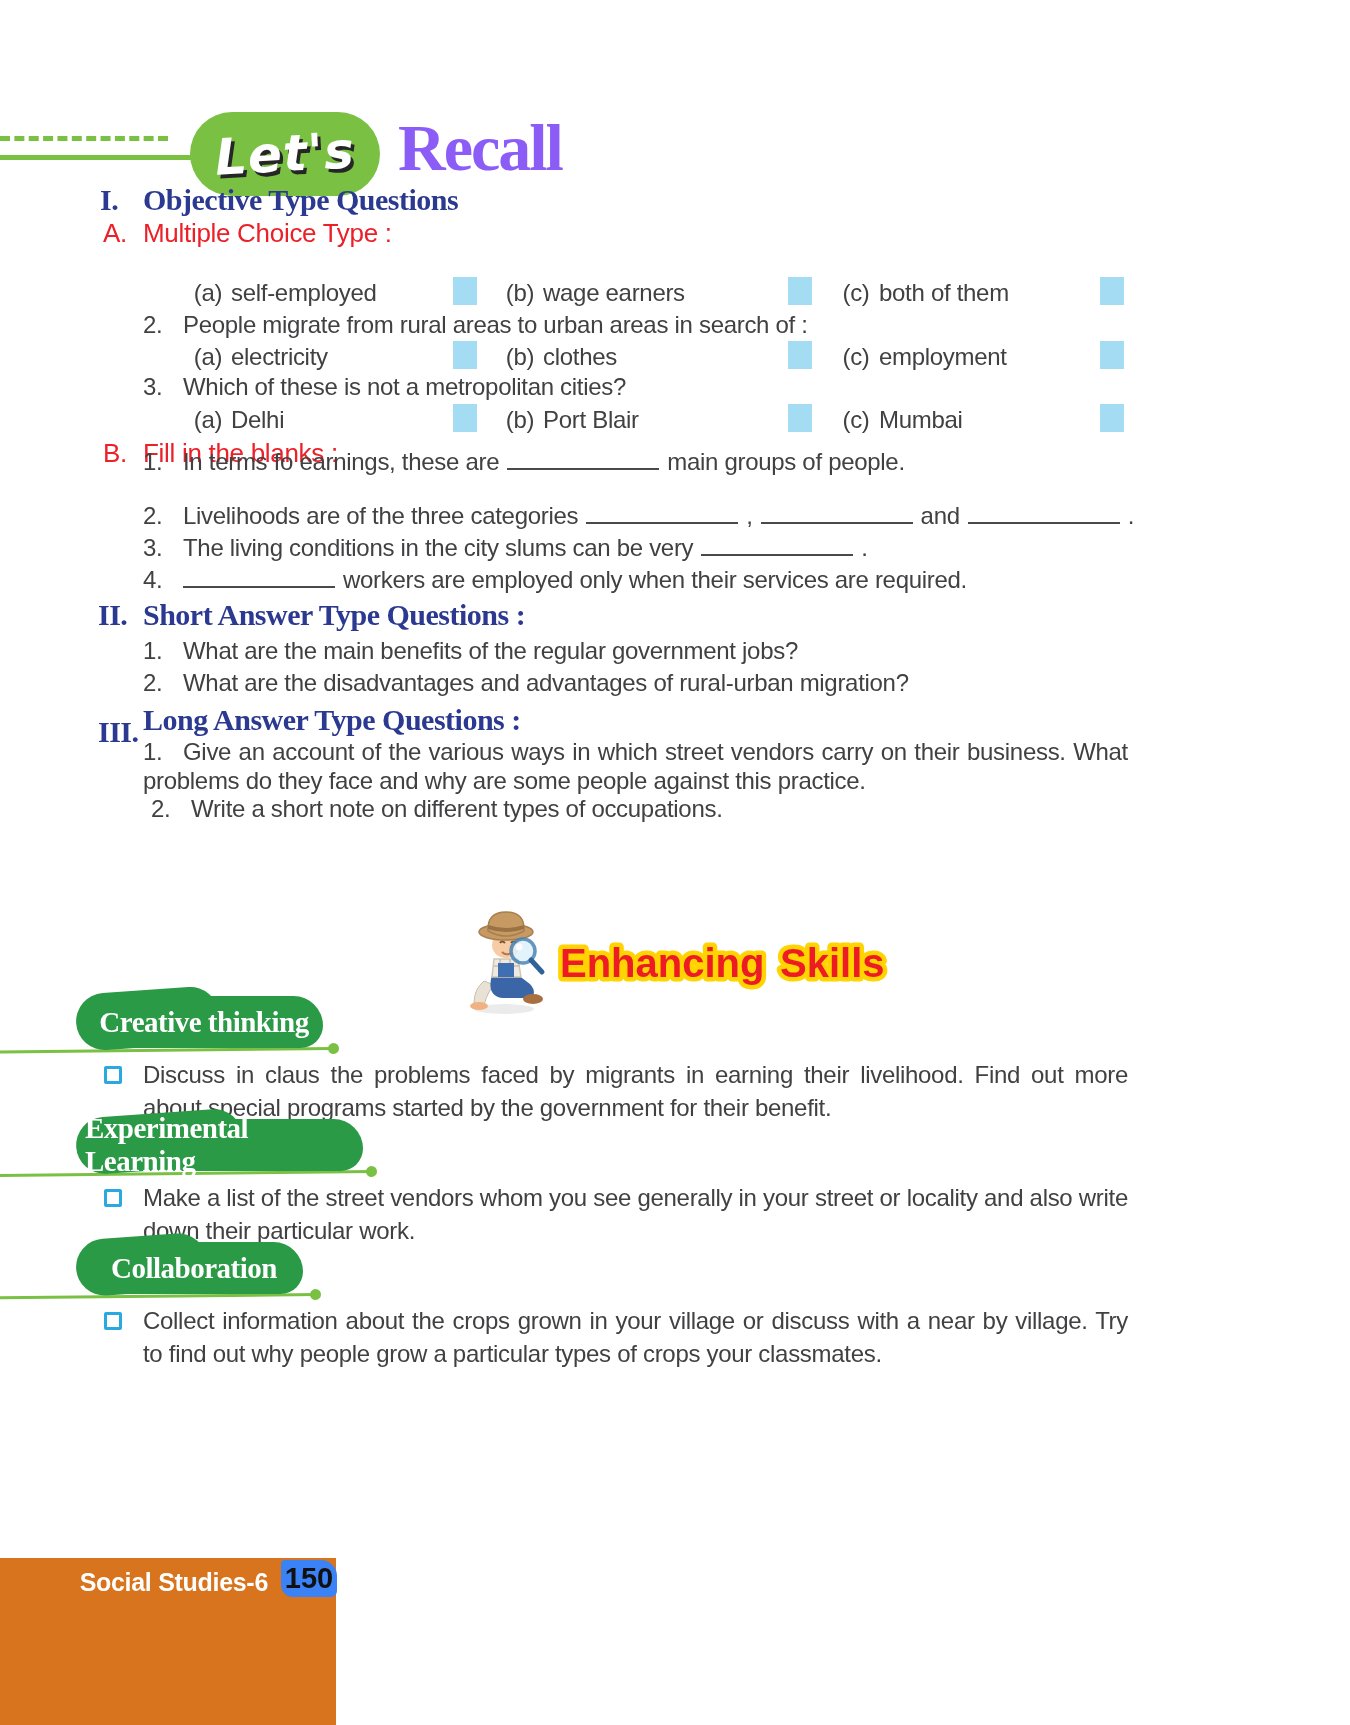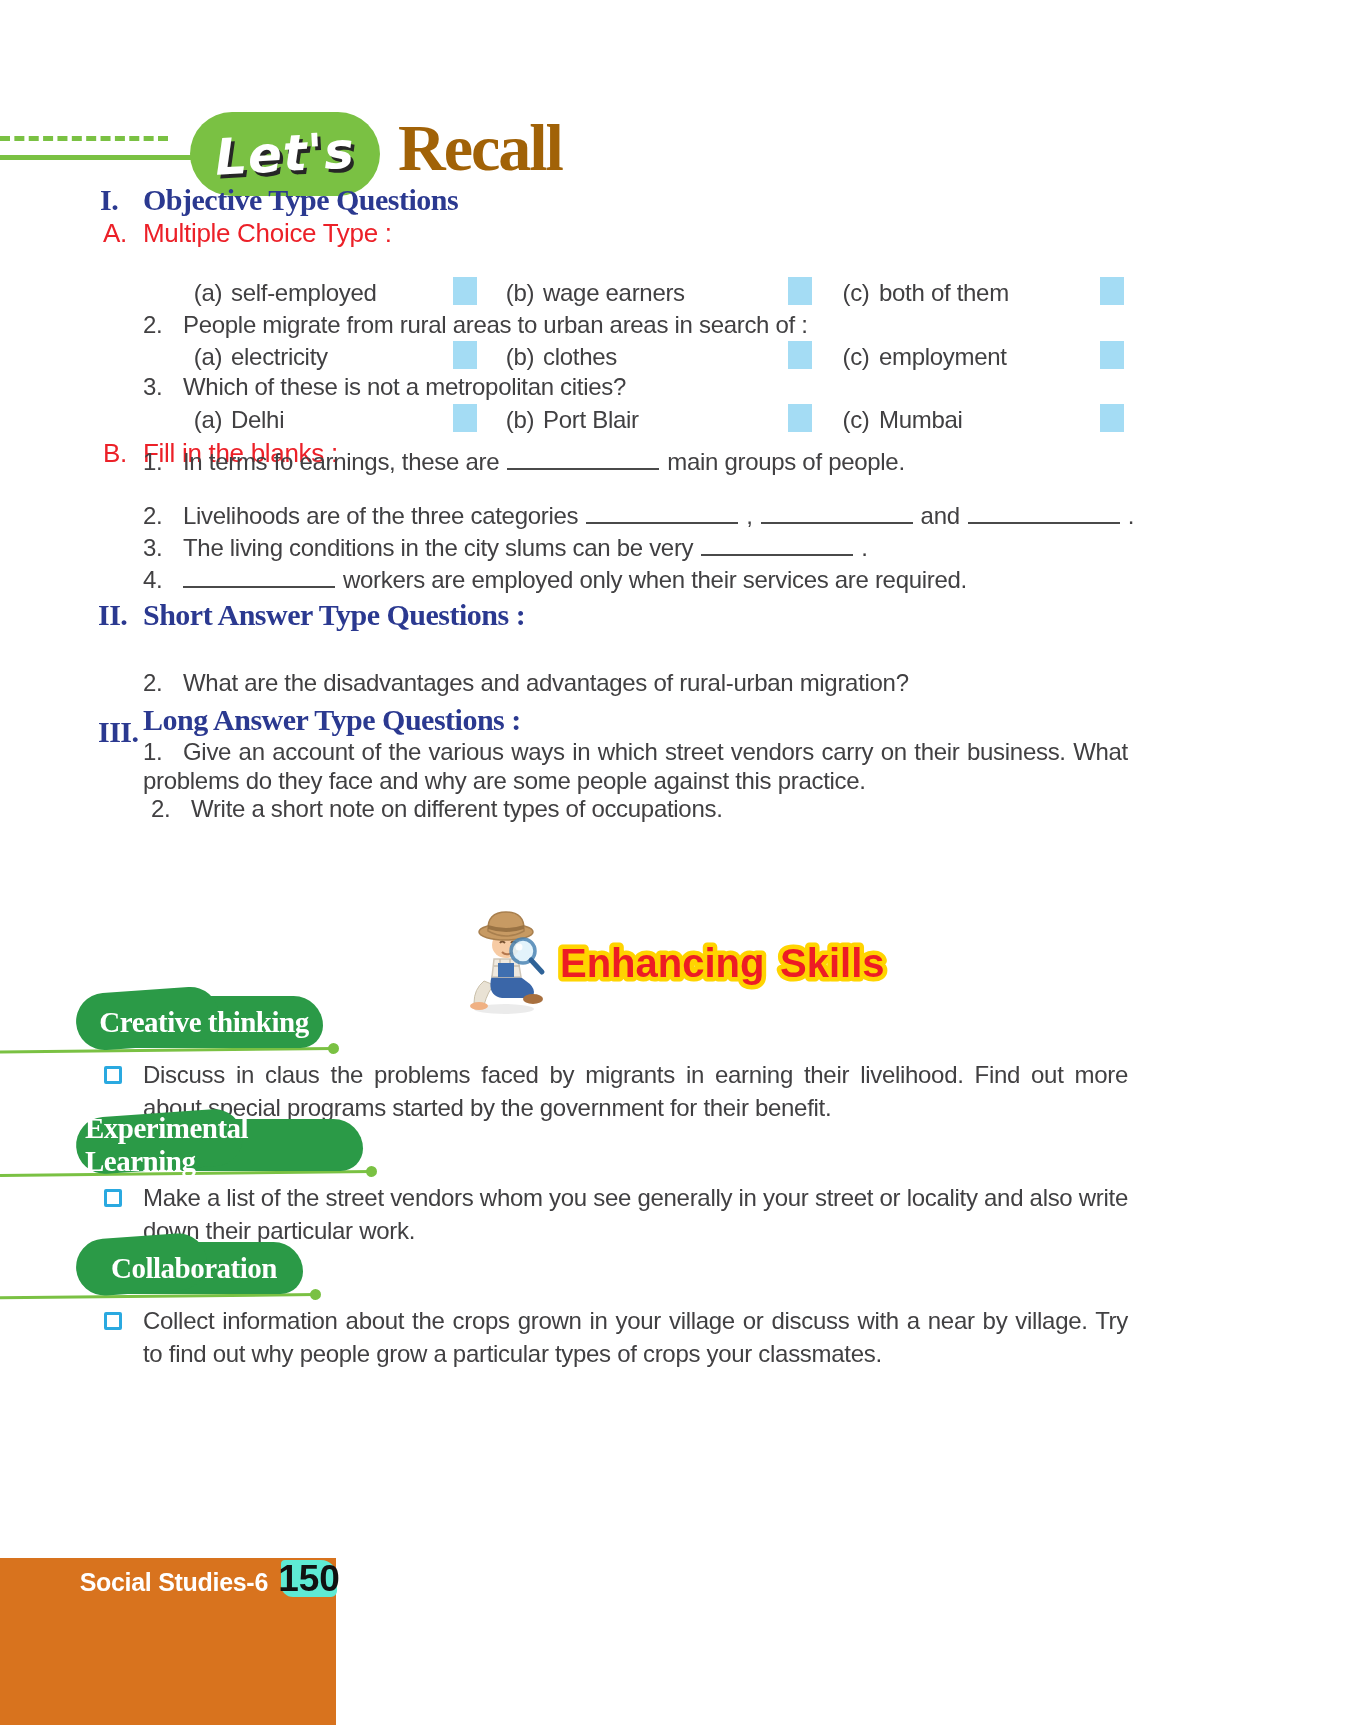--- a/index.html
+++ b/index.html
@@ -7,21 +7,21 @@
   .page{position:absolute;left:0;top:0;width:1350px;height:1725px;overflow:hidden;background:#fff;}
 
   
   .hdr-dash{position:absolute;left:0;top:136px;width:168px;border-top:5px dashed #7ac143;}
   .hdr-solid{position:absolute;left:0;top:155px;width:205px;height:5px;background:#7ac143;}
   .lets-pill{position:absolute;left:190px;top:112px;width:190px;height:84px;background:#7ac143;border-radius:42px;
              display:flex;align-items:center;justify-content:center;}
   .lets-text{font-family:"DejaVu Sans",sans-serif;font-weight:bold;font-style:italic;font-size:50px;color:#fff;
              text-shadow:3px 4px 0 #262626;transform:rotate(-3deg);letter-spacing:1px;}
   .recall-text{position:absolute;left:398px;top:110px;font-family:"Liberation Serif",serif;font-weight:bold;
-               font-size:66px;color:#a16207;letter-spacing:-2px;}
+               font-size:66px;color:#8b5cf6;letter-spacing:-2px;}
 
   
   .row{position:absolute;font-size:24px;letter-spacing:-0.3px;white-space:nowrap;}
   .heading-blue{font-family:"Liberation Serif",serif;font-weight:bold;color:#2b3990;font-size:30px;letter-spacing:-0.5px;}
   .heading-red{color:#ec2028;font-size:26px;}
   .numeral{position:absolute;left:100px;}
   .sec-title{position:absolute;left:143px;}
   .qnum{display:inline-block;width:40px;}
   .qrow{left:143px;}
   .optrow{left:185px;width:1000px;height:32px;}
@@ -37,23 +37,23 @@
   .badge::before{content:"";position:absolute;left:-9px;top:-6px;width:60%;height:110%;background:#2b9a47;
                  border-radius:30px;transform:rotate(-4deg);z-index:-1;}
   .badge-line{position:absolute;left:0;height:3px;background:#7ac143;transform:rotate(-0.6deg);transform-origin:right center;z-index:1;}
   .badge-line::after{content:"";position:absolute;right:-5px;top:-4px;width:11px;height:11px;border-radius:50%;background:#7ac143;}
   .bullet-par{position:absolute;left:143px;width:985px;font-size:24px;letter-spacing:-0.3px;line-height:33px;text-align:justify;}
   .bullet-sq{position:absolute;left:104px;width:12px;height:12px;border:3px solid #2aa9e0;border-radius:2px;}
 
   
   .footer{position:absolute;left:0;top:1558px;width:336px;height:167px;background:#d8731e;}
   .footer-title{position:absolute;left:0;top:10px;width:268px;text-align:right;color:#fff;font-weight:bold;font-size:25px;letter-spacing:-0.3px;}
-  .page-badge{position:absolute;left:281px;top:2px;width:56px;height:37px;background:#5eead4;
+  .page-badge{position:absolute;left:281px;top:2px;width:56px;height:37px;background:#3b82f6;
               border-radius:4px 16px 6px 12px;display:flex;align-items:center;justify-content:center;
-              color:#111;font-weight:bold;font-size:37px;}
+              color:#111;font-weight:bold;font-size:29px;}
 
   .enhancing-wrap{position:absolute;left:470px;top:905px;width:440px;height:112px;}
 </style>
 </head>
 <body>
 
 <div class="page">
 
   <div class="hdr-dash"></div>
   <div class="hdr-solid"></div>
@@ -119,20 +119,23 @@
   <div class="row qrow" style="top:534px;">
     <span class="qnum">3.</span><span>The living conditions in the city slums can be very</span><span class="blank"></span><span>.</span>
   </div>
   <div class="row qrow" style="top:566px;">
     <span class="qnum">4.</span><span class="blank" style="margin-left:0;"></span><span>workers are employed only when their services are required.</span>
   </div>
 
   <div class="row heading-blue" style="top:598px;">
     <span class="numeral" style="left:98px;">II.</span>
     <span class="sec-title">Short Answer Type Questions :</span>
+  </div>
+  <div class="row qrow" style="top:637px;">
+    <span class="qnum">1.</span><span>What are the main benefits of the regular government jobs?</span>
   </div>
   <div class="row qrow" style="top:669px;">
     <span class="qnum">2.</span><span>What are the disadvantages and advantages of rural-urban migration?</span>
   </div>
 
   <div class="row heading-blue" style="top:703px;">
     <span class="numeral" style="left:98px;margin-top:12px;">III.</span>
     <span class="sec-title">Long Answer Type Questions :</span>
   </div>
   <div class="row qrow" style="top:737px;white-space:normal;width:985px;line-height:29px;text-align:justify;">

